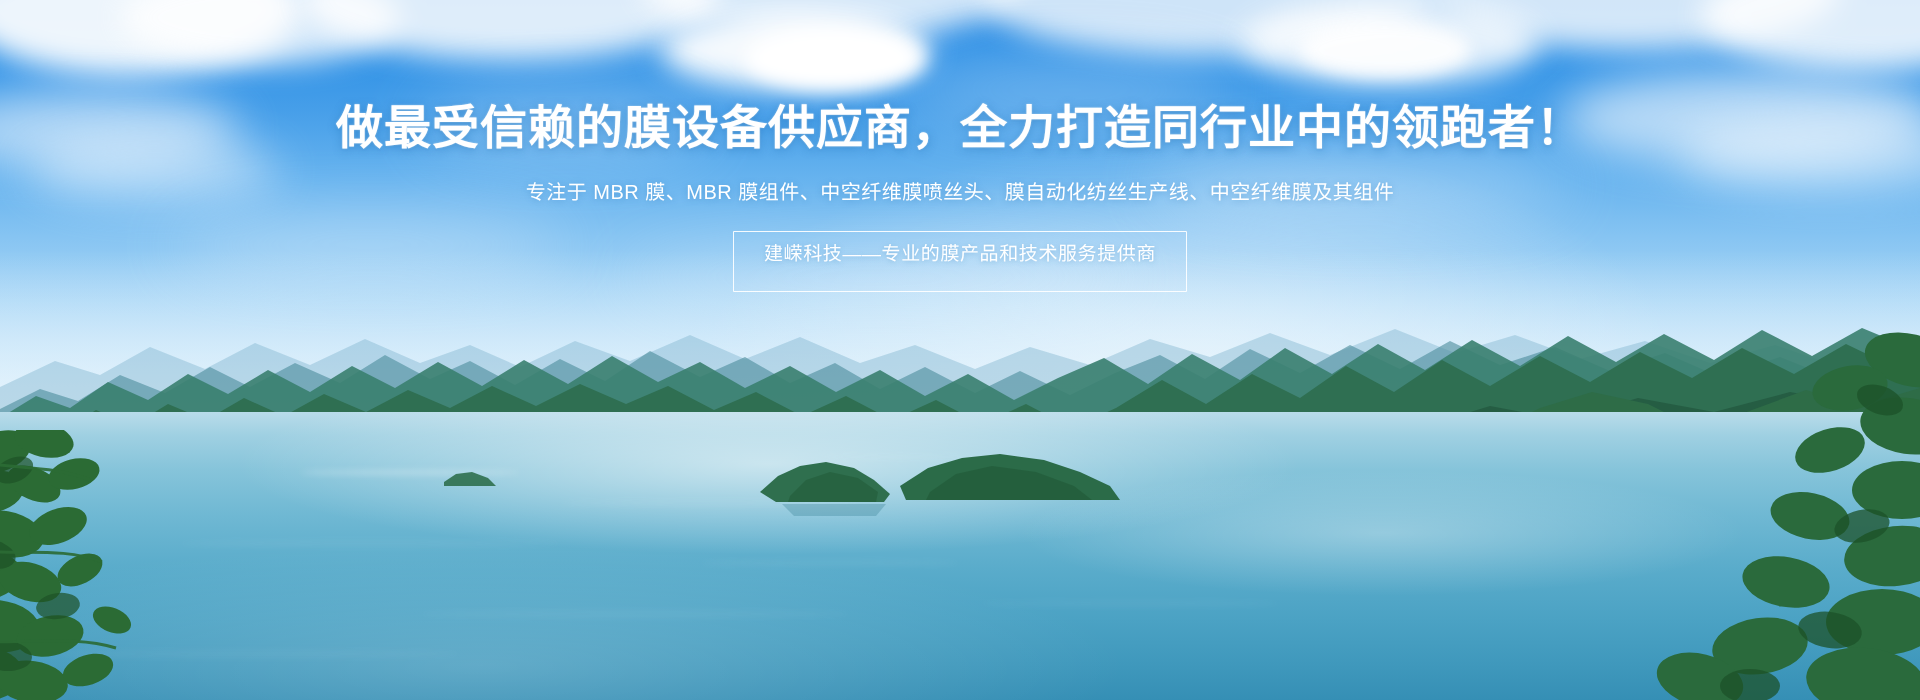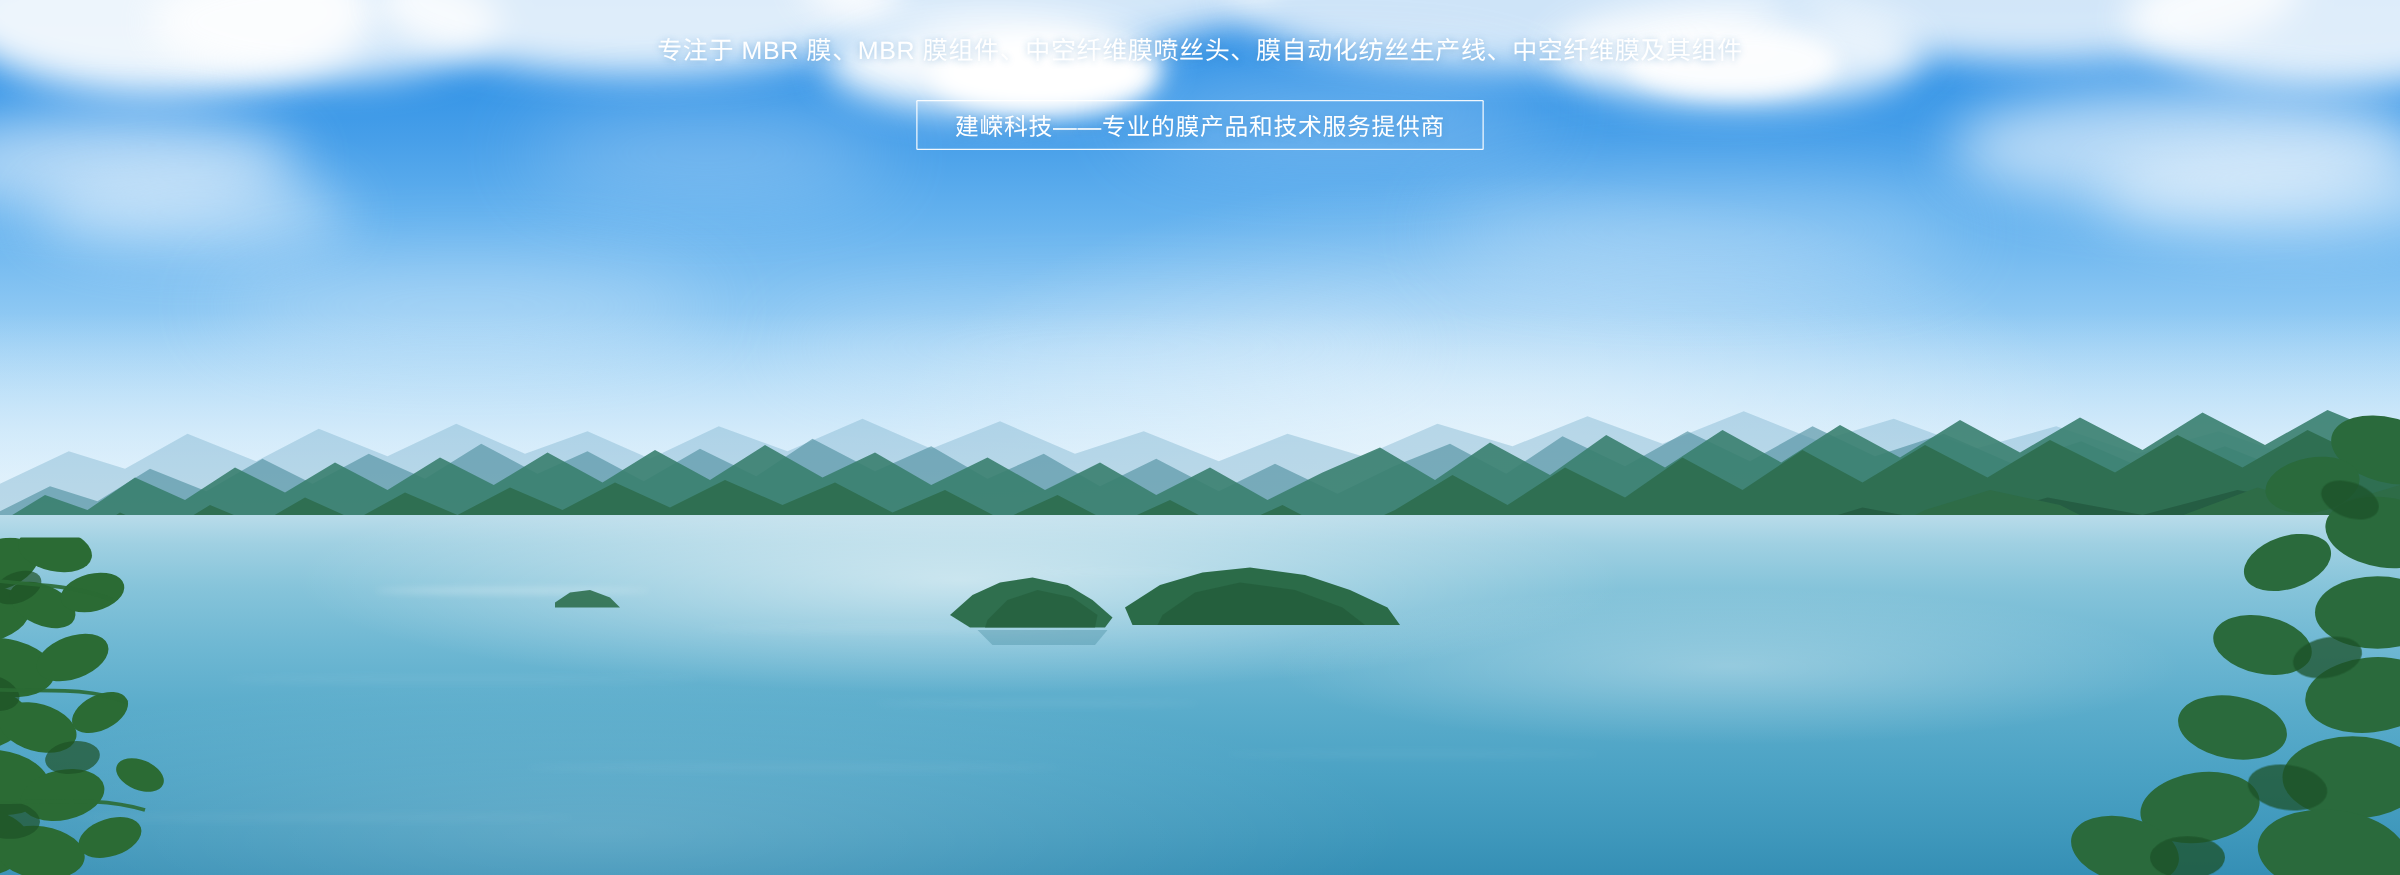--- a/index.html
+++ b/index.html
@@ -166,21 +166,21 @@
     color: #ffffff;
     letter-spacing: .5px;
     white-space: nowrap;
     text-shadow: 0 1px 6px rgba(45,120,185,.40);
     font-family: "Liberation Sans", "DejaVu Sans", sans-serif;
   }
 
   .tagline-box {
     margin-top: 29px;
     border: 1px solid rgba(255,255,255,.92);
-    padding: 12px 30px 7px 30px;
+    padding: 12px 30px 28px 30px;
     border-radius: 1px;
     background: rgba(255,255,255,0.02);
   }
   .tagline {
     font-size: 19px;
     line-height: 1;
     font-weight: 400;
     color: #ffffff;
     letter-spacing: .6px;
     white-space: nowrap;
@@ -344,20 +344,21 @@
       <g fill="#1d5229" opacity="0.75">
         <ellipse cx="370" cy="70" rx="24" ry="14" transform="rotate(20 370 70)"></ellipse>
         <ellipse cx="352" cy="196" rx="28" ry="16" transform="rotate(-12 352 196)"></ellipse>
         <ellipse cx="320" cy="300" rx="32" ry="18" transform="rotate(8 320 300)"></ellipse>
         <ellipse cx="240" cy="356" rx="30" ry="17"></ellipse>
       </g>
     </svg>
   </div>
 
   <div class="content">
+    <div class="headline">做最受信赖的膜设备供应商，全力打造同行业中的领跑者！</div>
 
     <div class="subtitle">专注于 MBR 膜、MBR 膜组件、中空纤维膜喷丝头、膜自动化纺丝生产线、中空纤维膜及其组件</div>
 
     <div class="tagline-box">
       <div class="tagline">建嵘科技——专业的膜产品和技术服务提供商</div>
     </div>
   </div>
 
 </div>
 

